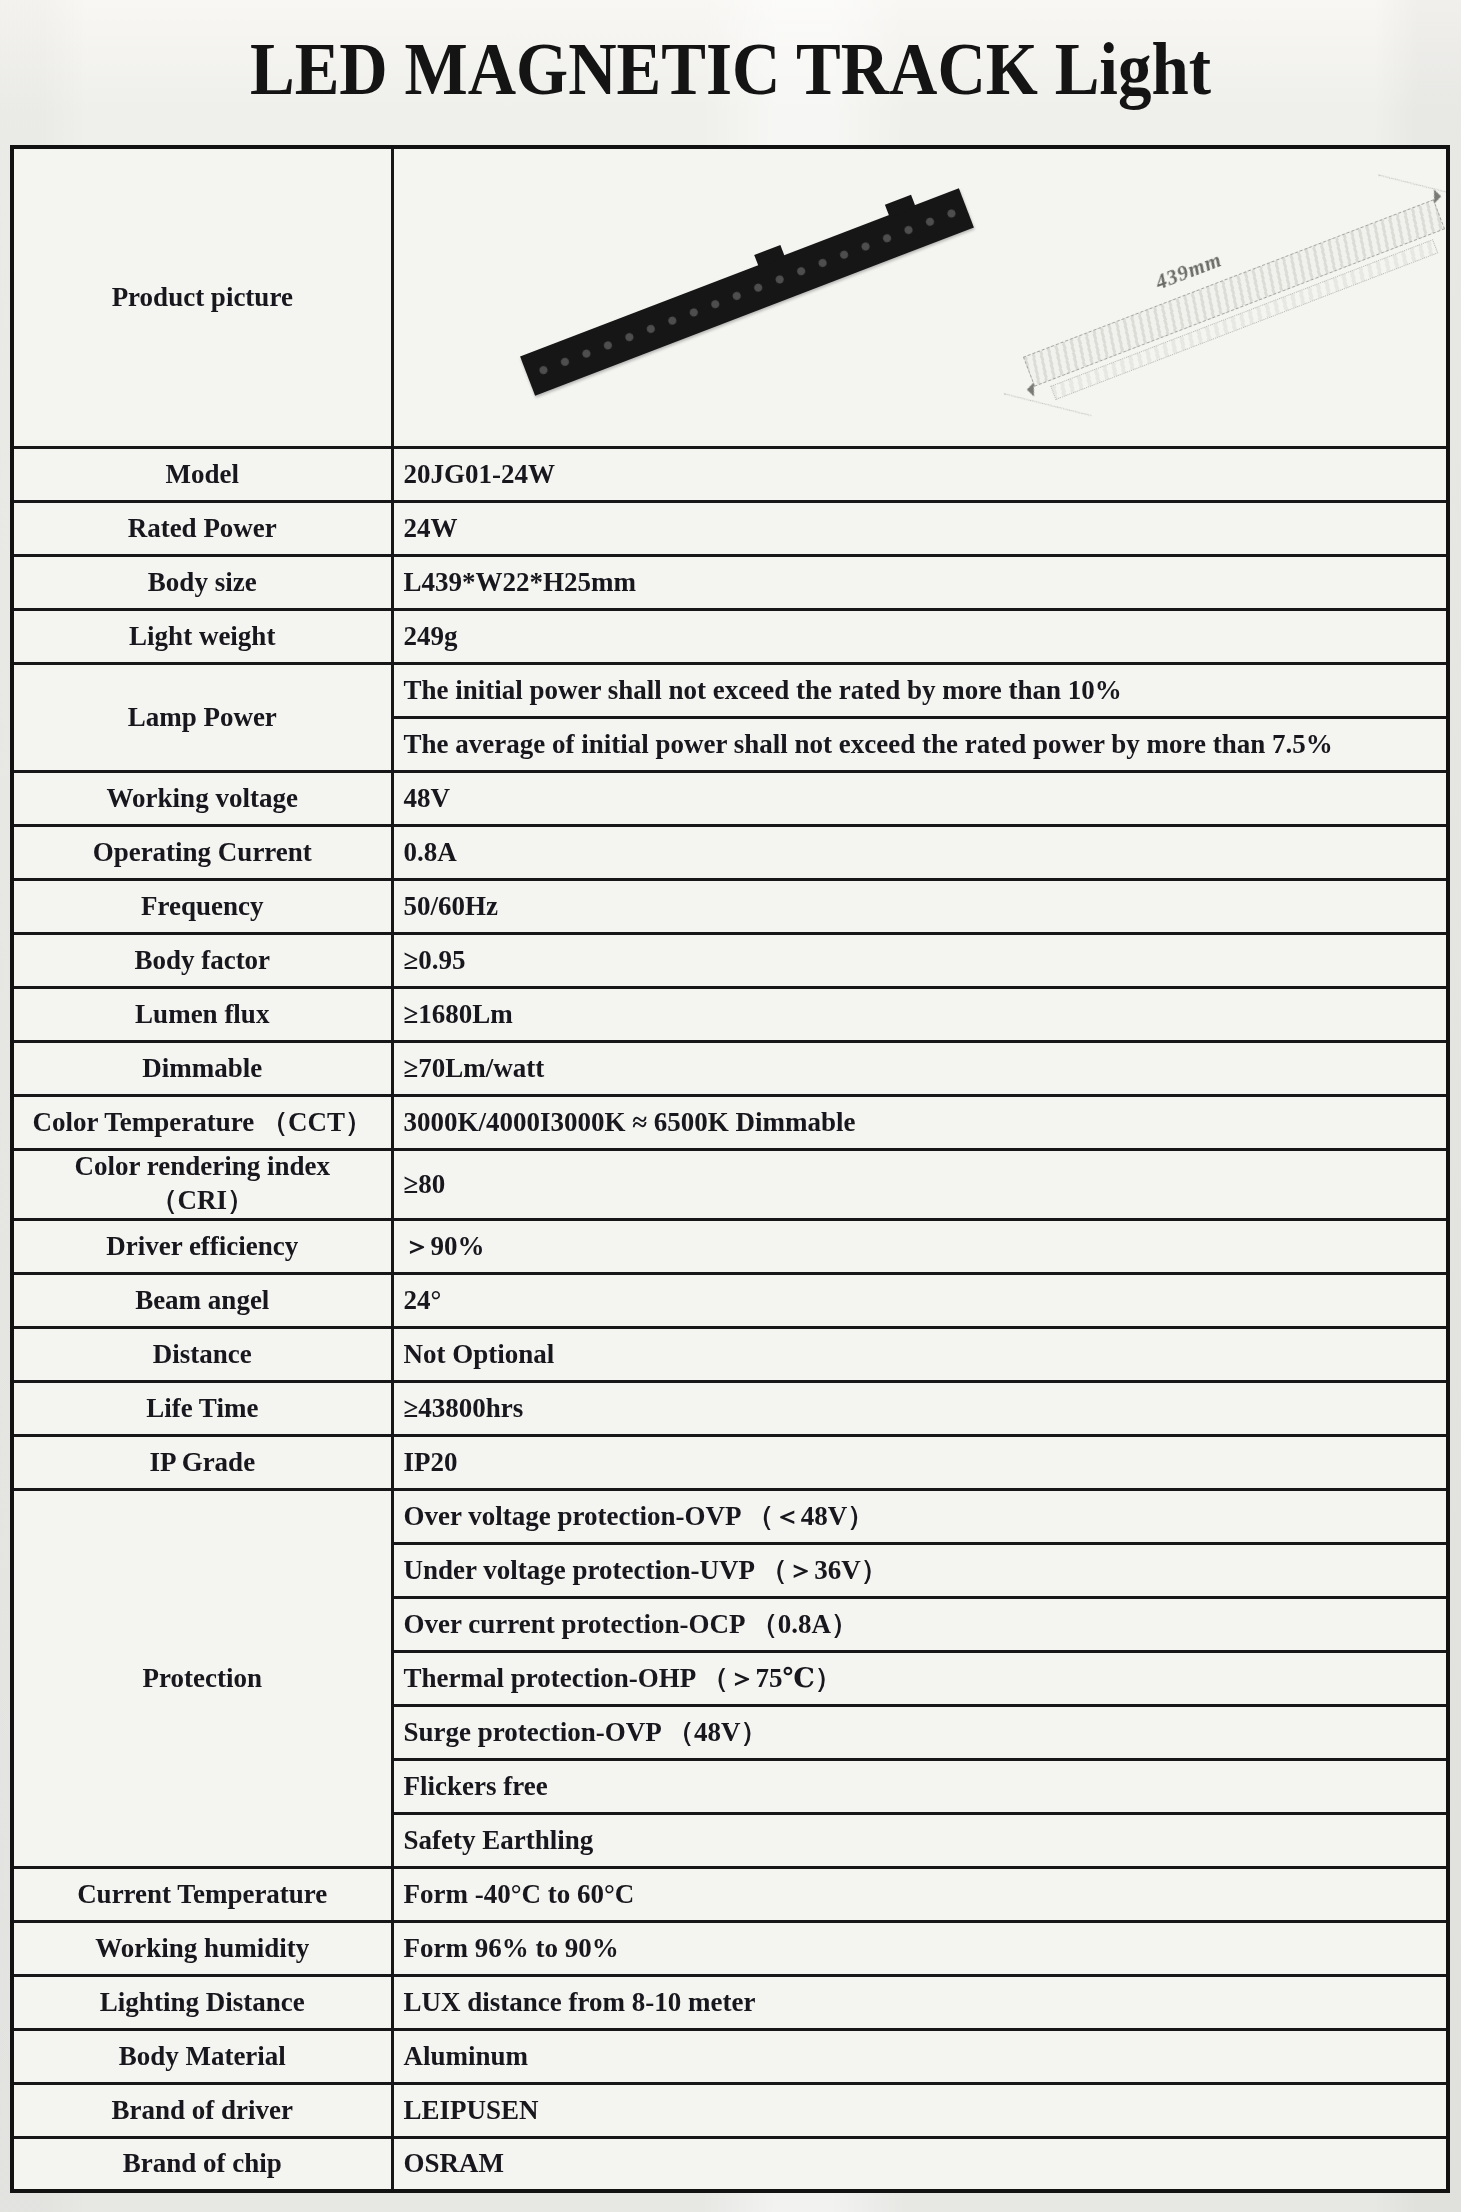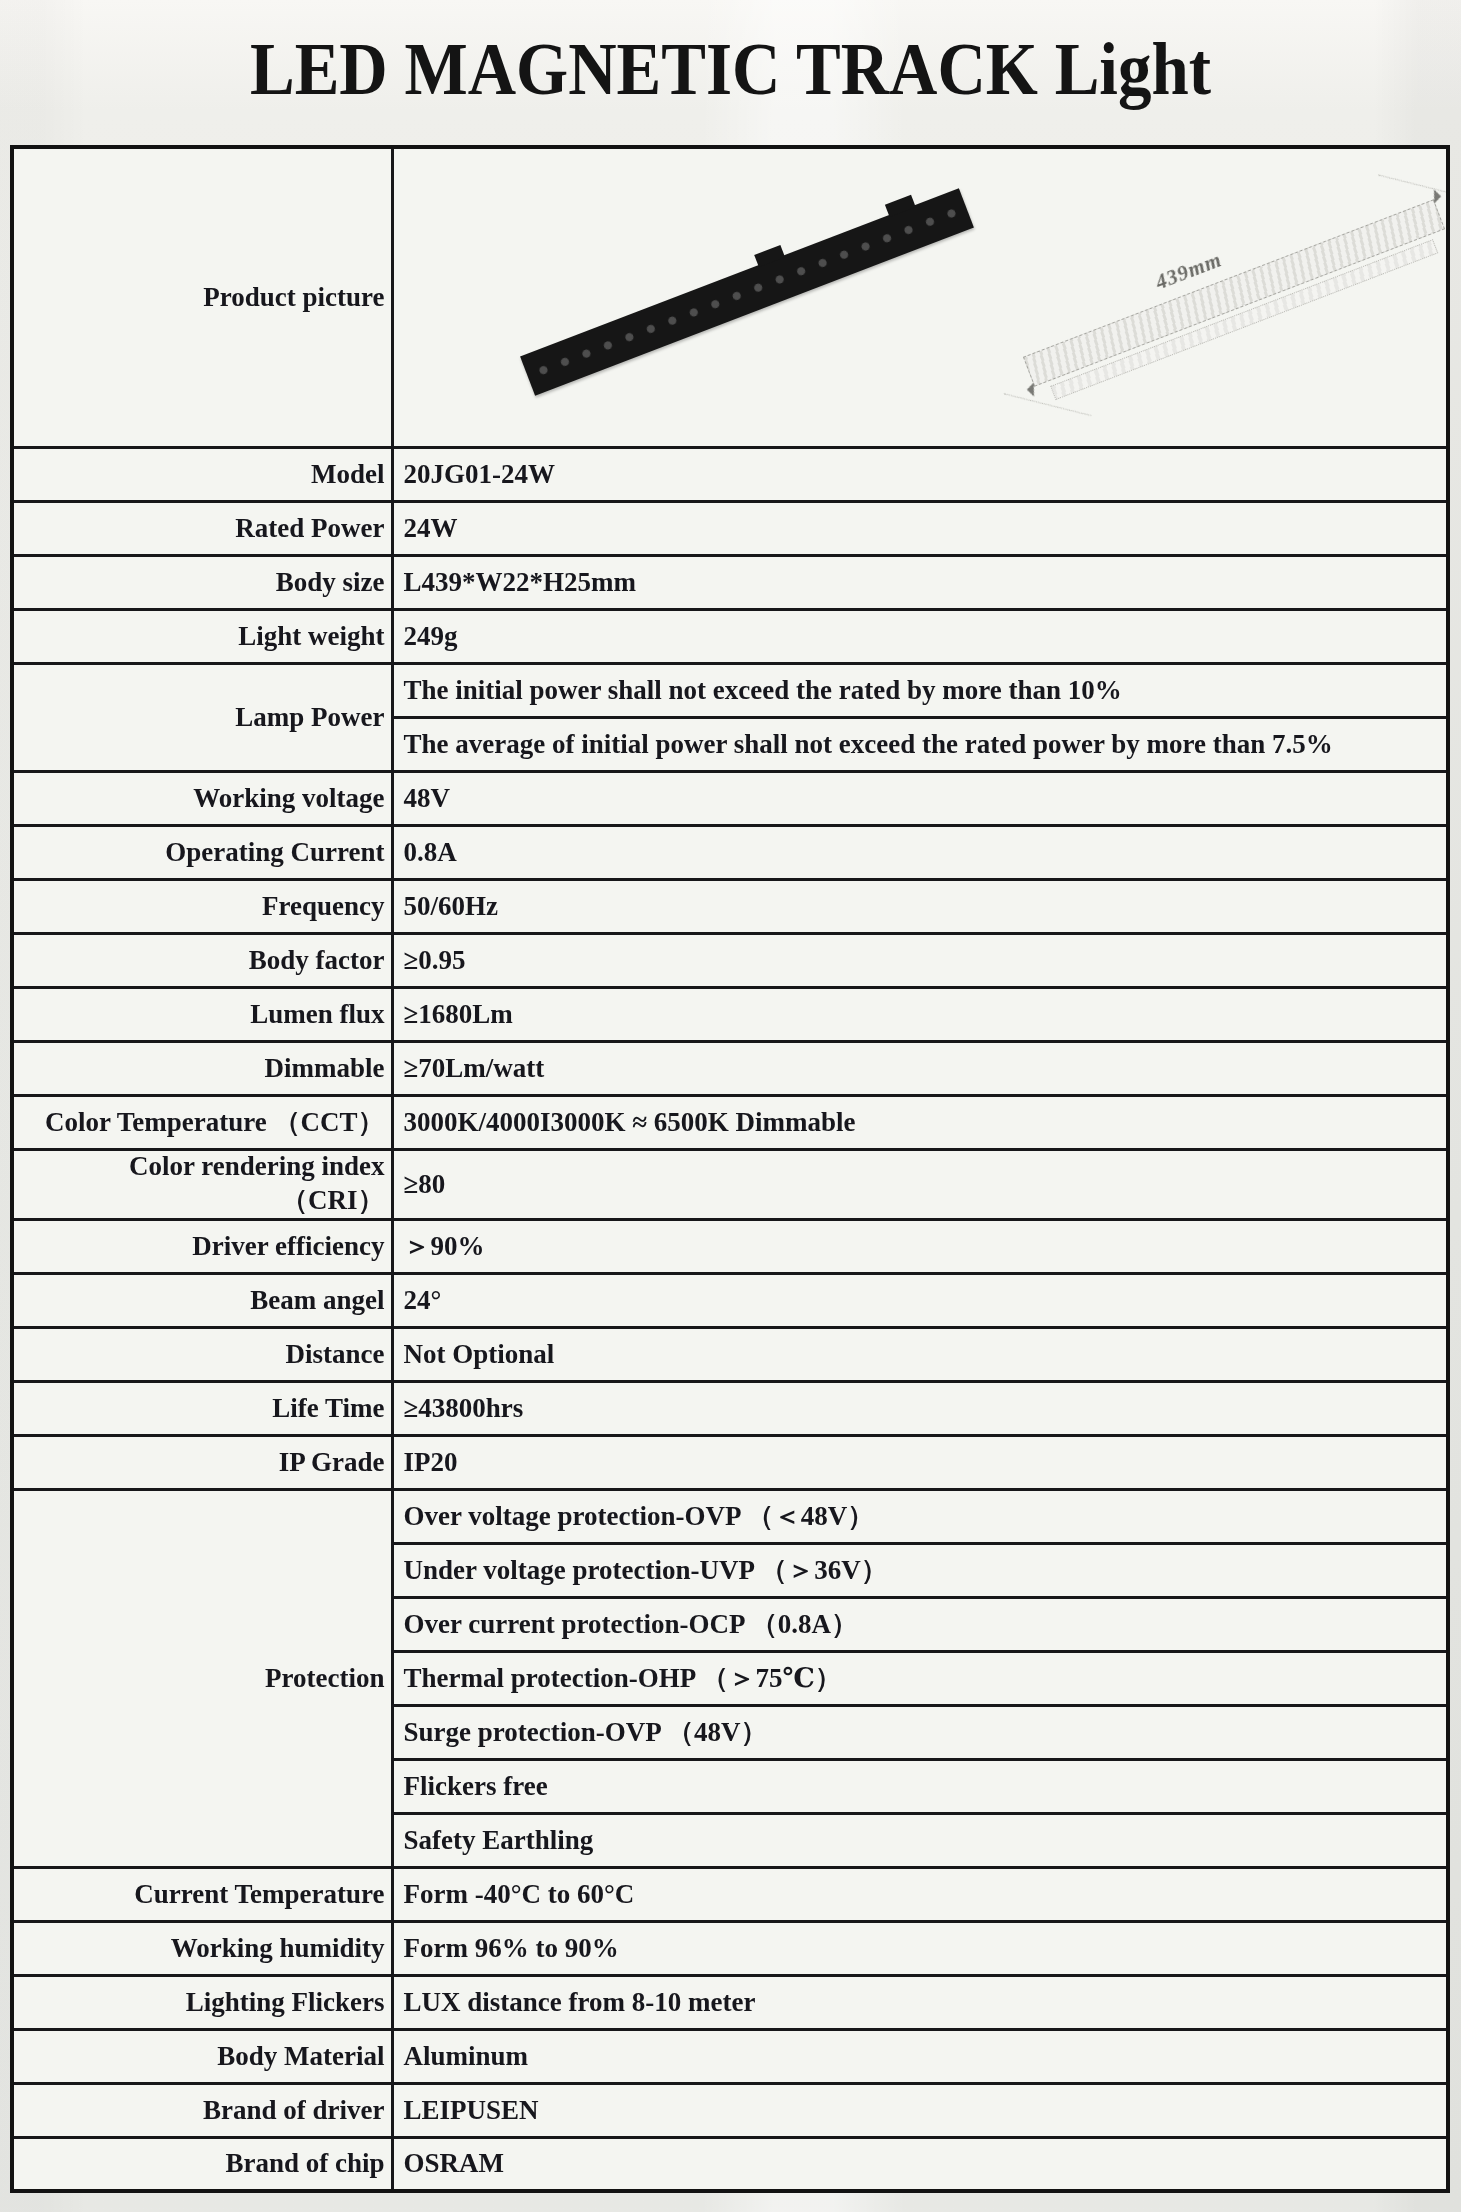--- a/index.html
+++ b/index.html
@@ -23,21 +23,21 @@
     position:absolute; top:145px; left:10px; width:1440px; height:2028px;
     border-collapse:collapse; table-layout:fixed;
     background:#f4f5f1;
     border:4px solid #121212;
   }
   col.label-col{ width:380px; }
   td{
     border:3px solid #17171a; color:#17171d; font-weight:bold;
     overflow:hidden; vertical-align:middle;
   }
-  td.label-cell{ text-align:right; font-size:27px; padding:0 6px; }
+  td.label-cell{ text-align:center; font-size:27px; padding:0 6px; }
   td.value-cell{ text-align:left; font-size:27px; padding:0 6px 0 10px; white-space:nowrap; }
   tr.spec-row{ height:54px; }
   tr.picture-row{ height:300px; }
   td.picture-cell{ position:relative; padding:0; }
 
   
   .photo-bar{
     position:absolute; left:118px; top:122px; width:470px; height:42px;
     background:#161616; transform:rotate(-21deg);
     box-shadow:0 2px 3px rgba(0,0,0,0.25);
@@ -231,21 +231,21 @@
     <td class="label-cell">Current Temperature</td>
     <td class="value-cell">Form -40°C to 60°C</td>
   </tr>
 
   <tr class="spec-row">
     <td class="label-cell">Working humidity</td>
     <td class="value-cell">Form 96% to 90%</td>
   </tr>
 
   <tr class="spec-row">
-    <td class="label-cell">Lighting Flickers</td>
+    <td class="label-cell">Lighting Distance</td>
     <td class="value-cell">LUX distance from 8-10 meter</td>
   </tr>
 
   <tr class="spec-row">
     <td class="label-cell">Body Material</td>
     <td class="value-cell">Aluminum</td>
   </tr>
 
   <tr class="spec-row">
     <td class="label-cell">Brand of driver</td>

